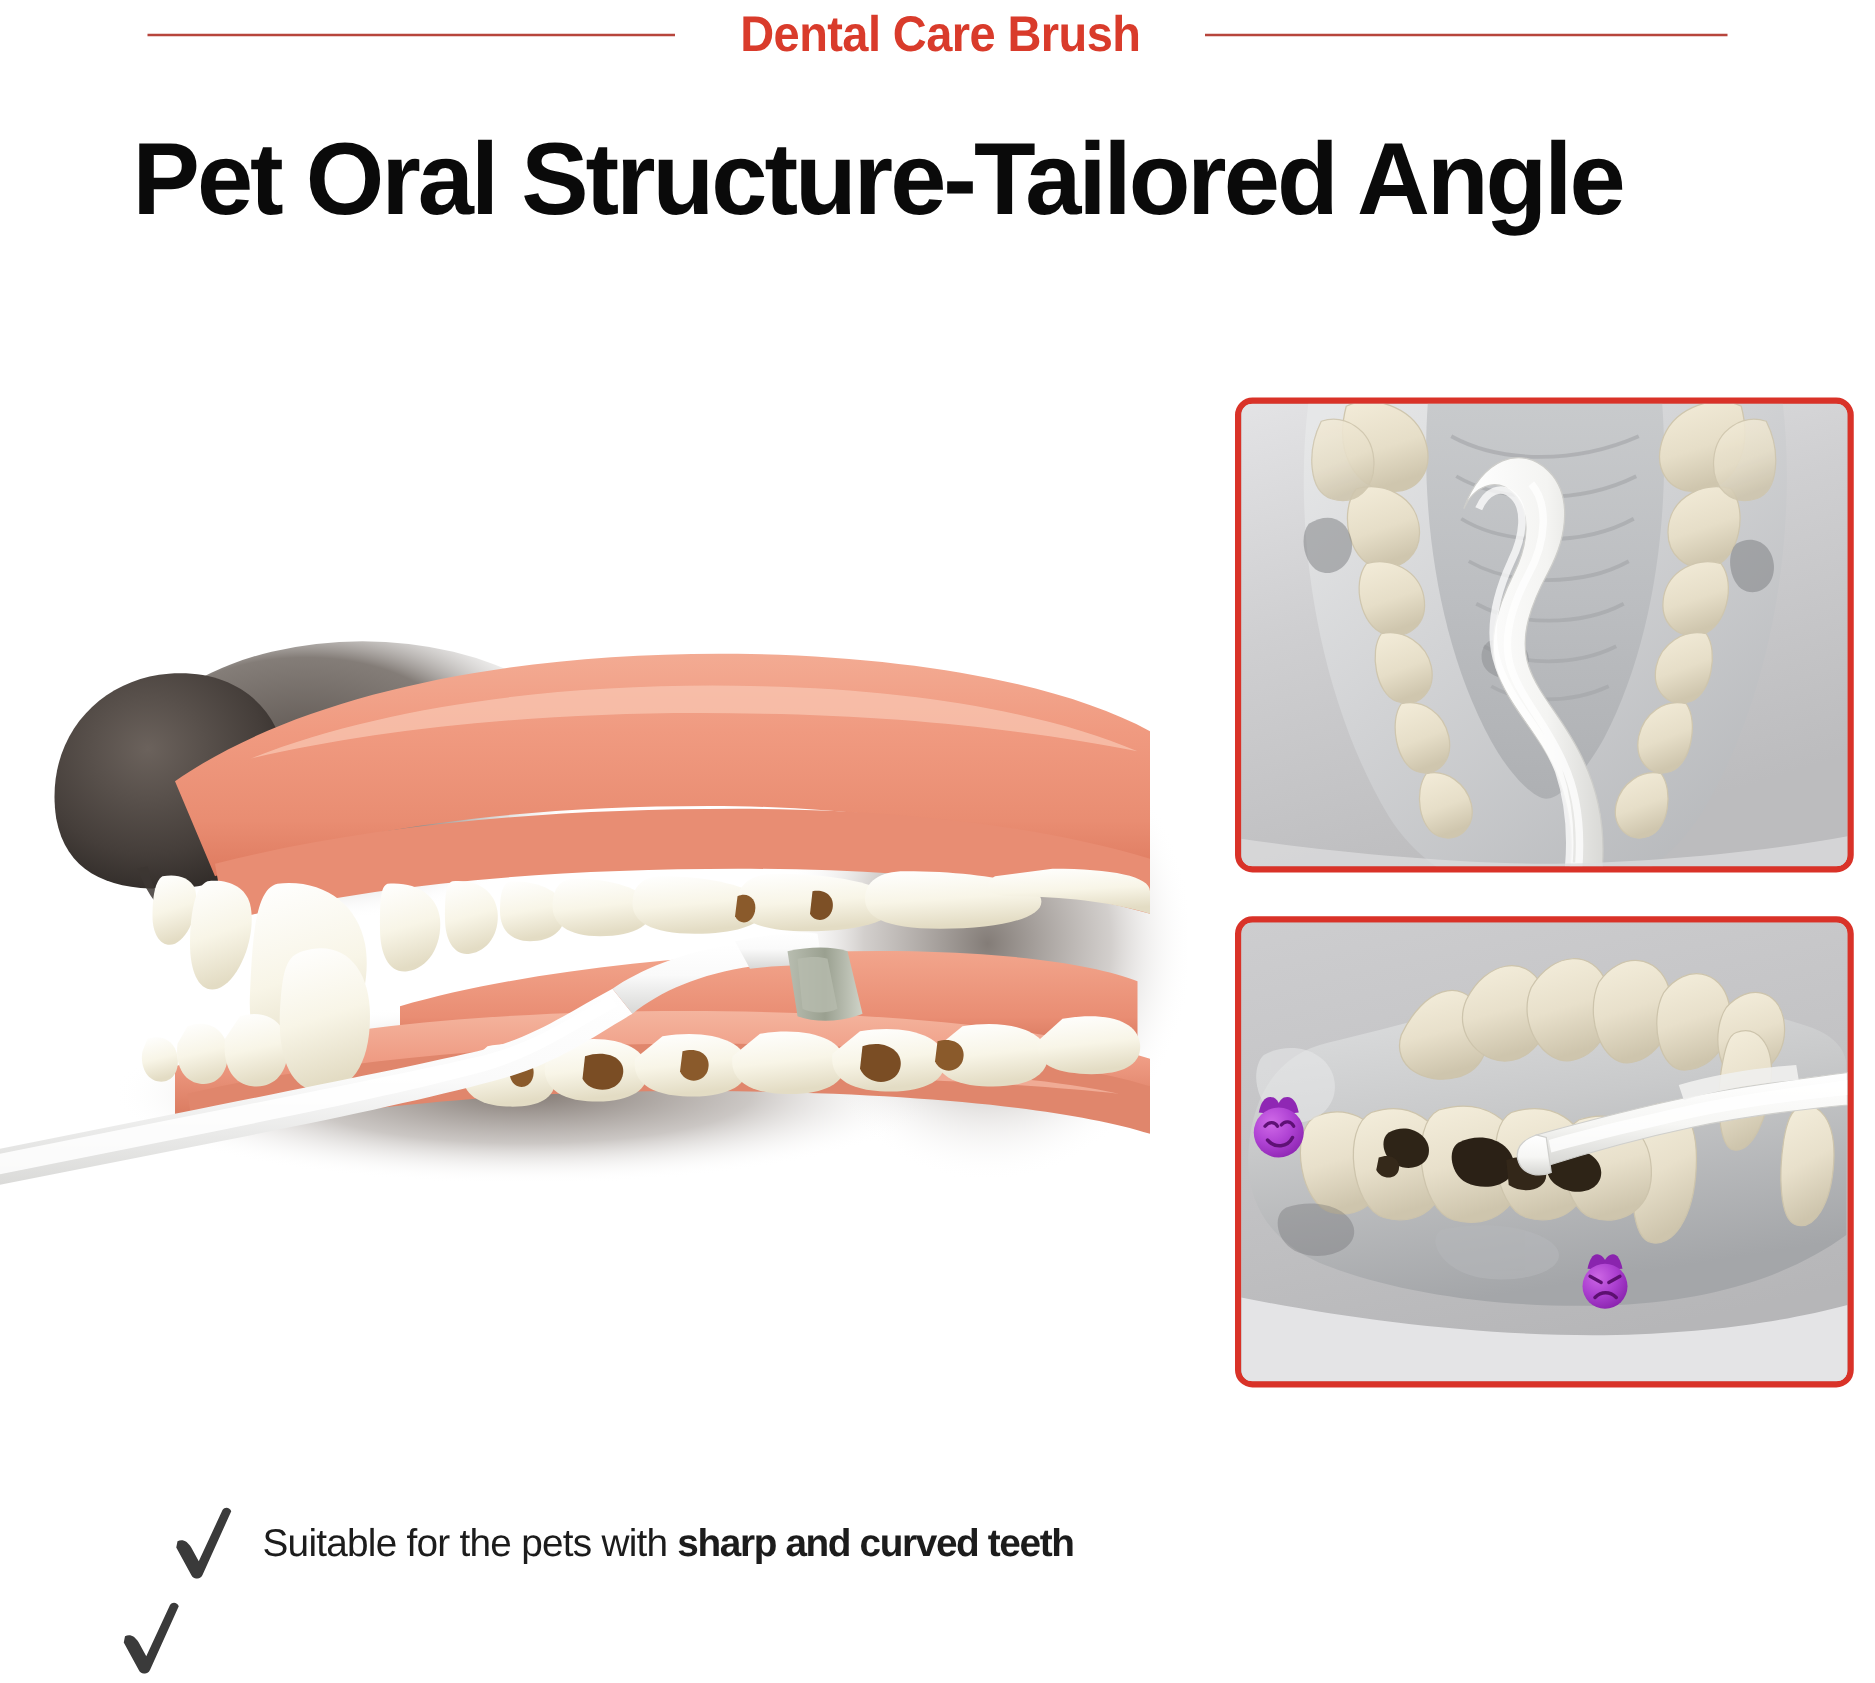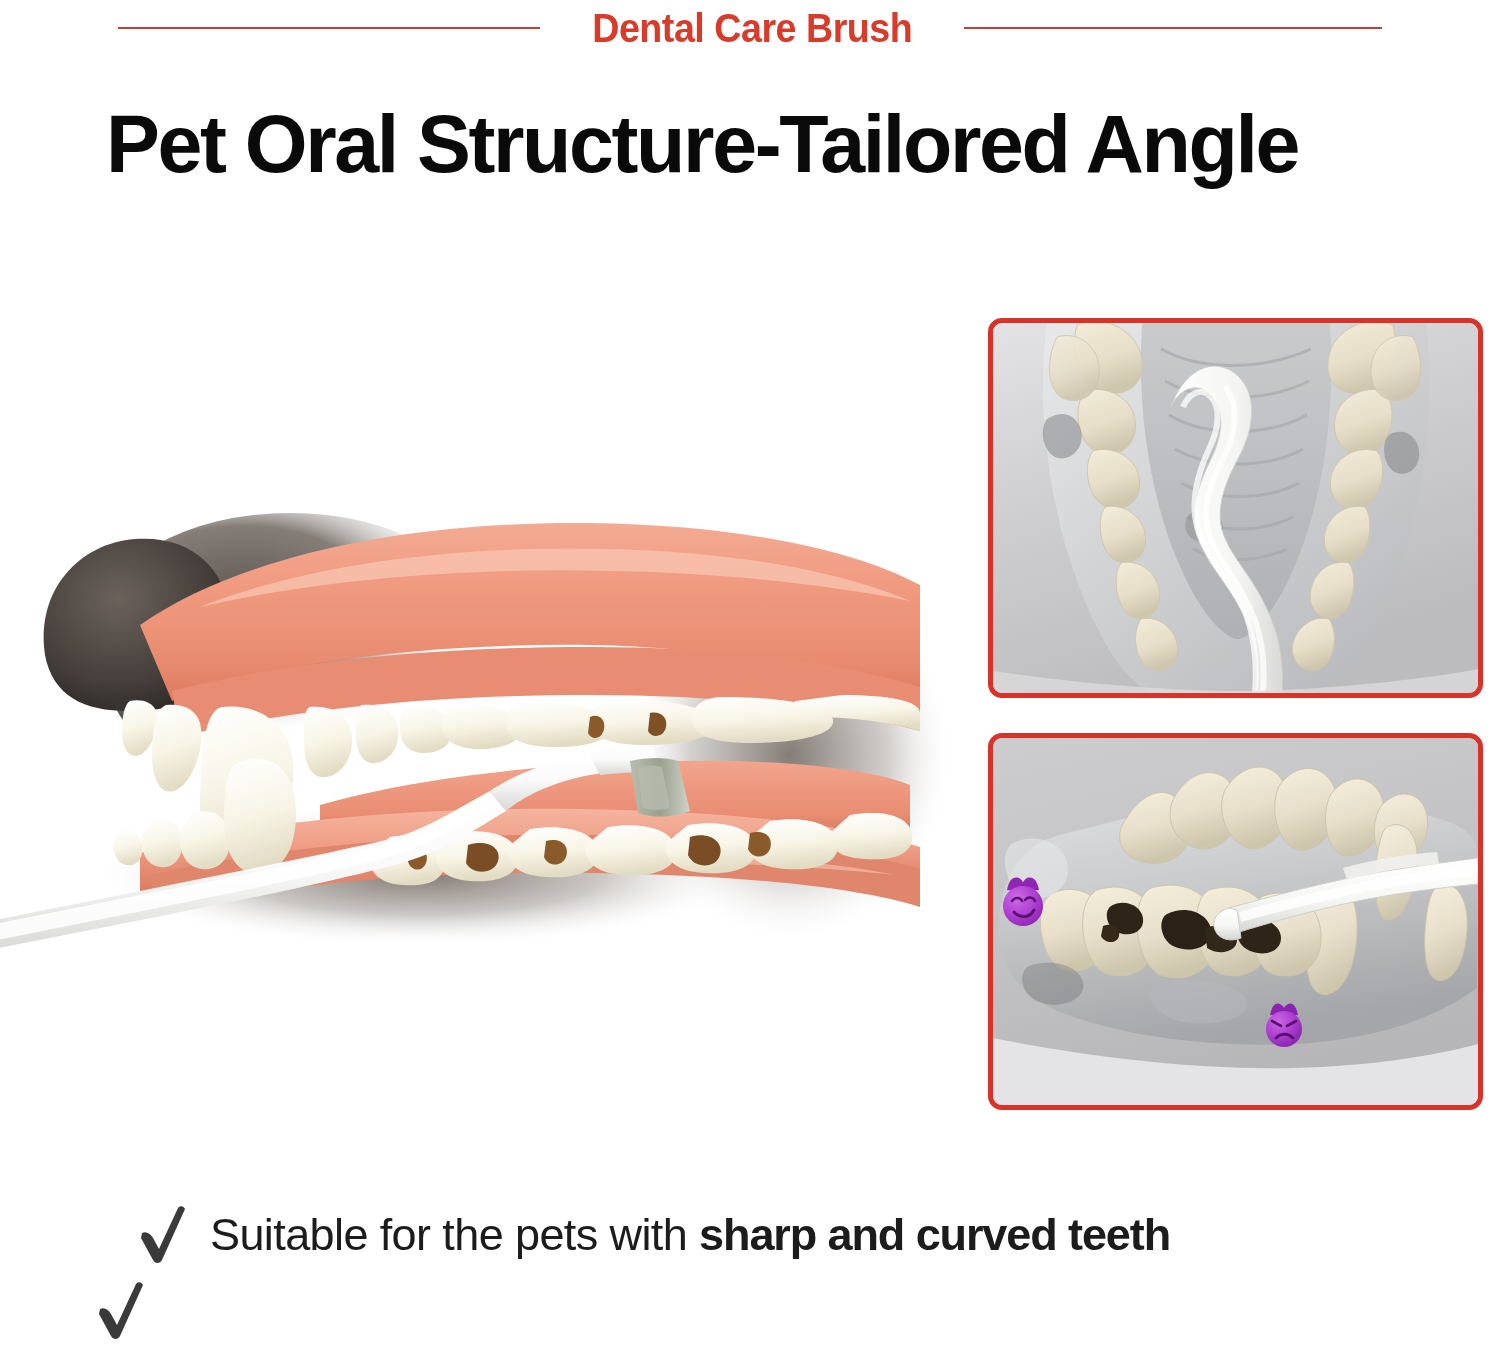--- a/index.html
+++ b/index.html
@@ -100,21 +100,21 @@
   #bullet-row-0 { padding-left: 138px; }
   #bullet-row-1 { padding-left: 96px; }
   .bullet-check {
     flex: 0 0 auto;
     width: 52px;
     height: 58px;
     margin-right: 20px;
   }
   .bullet-check svg { display: block; width: 100%; height: 100%; }
   .bullet-text {
-    font-size: 45px;
+    font-size: 31px;
     color: #1c1c1c;
     letter-spacing: -0.6px;
     line-height: 1;
   }
   .bullet-text .bold {
     font-weight: bold;
     letter-spacing: -1.1px;
   }
 </style>
 </head>

